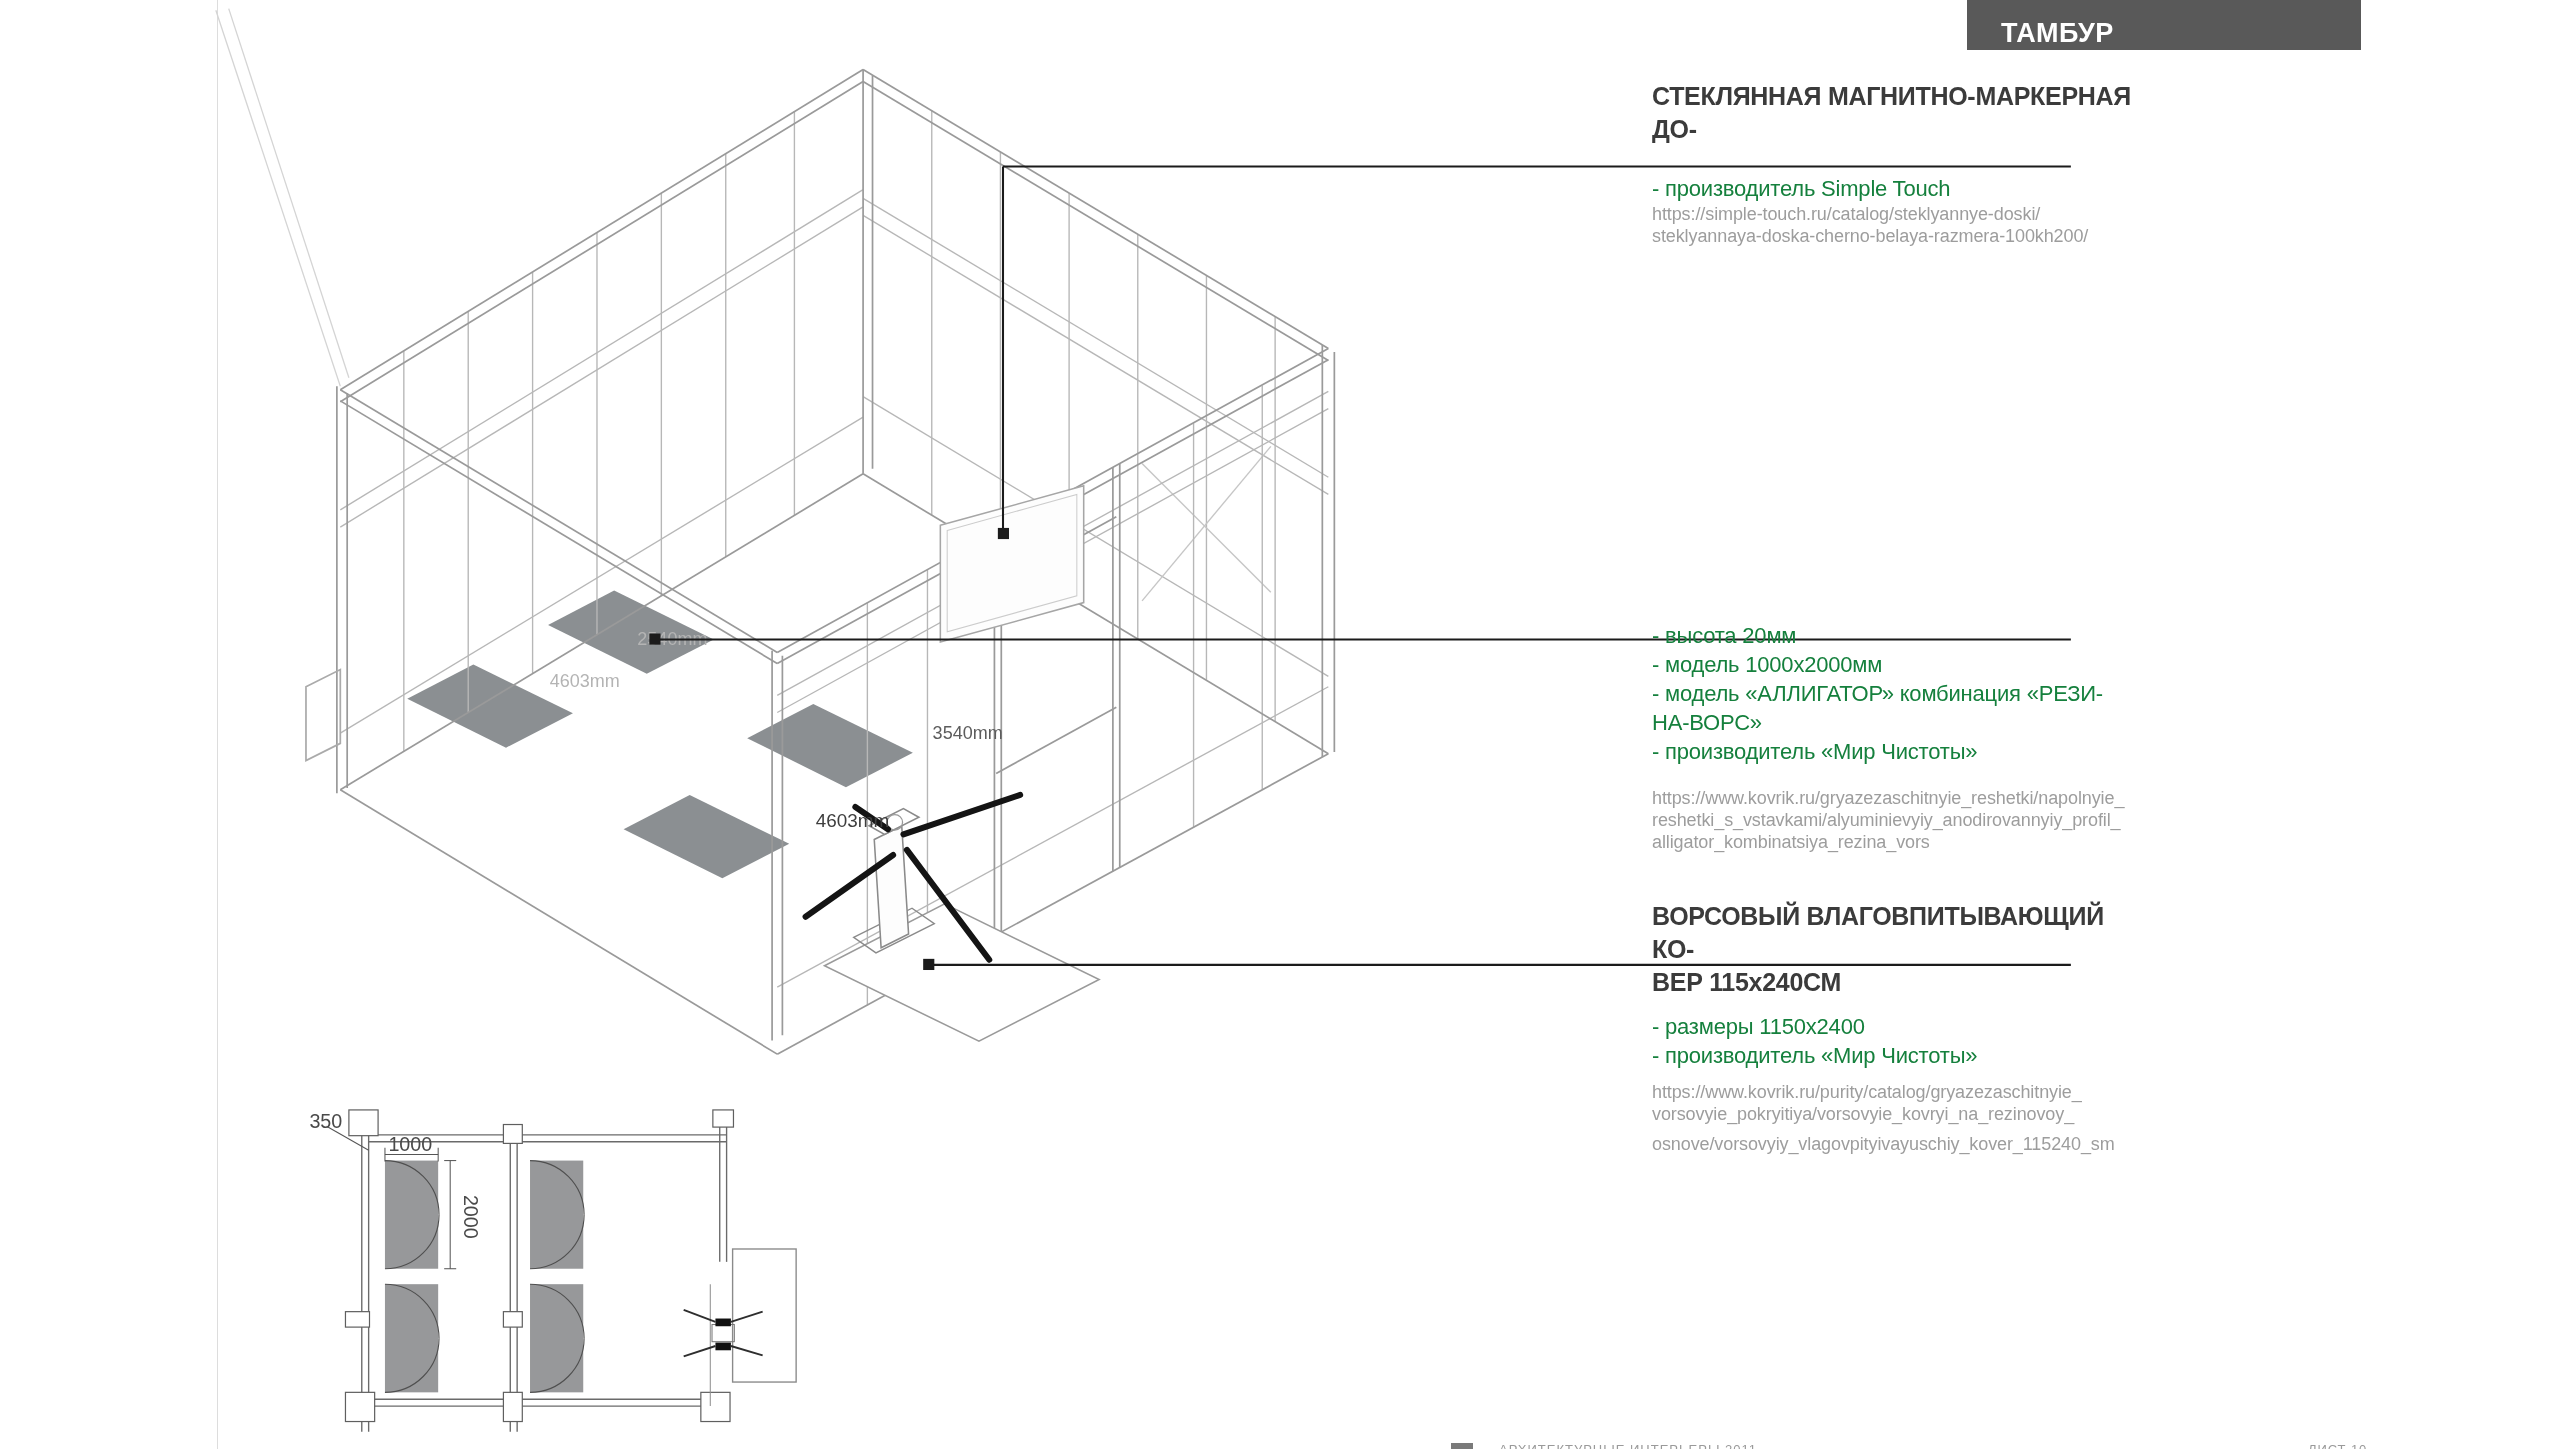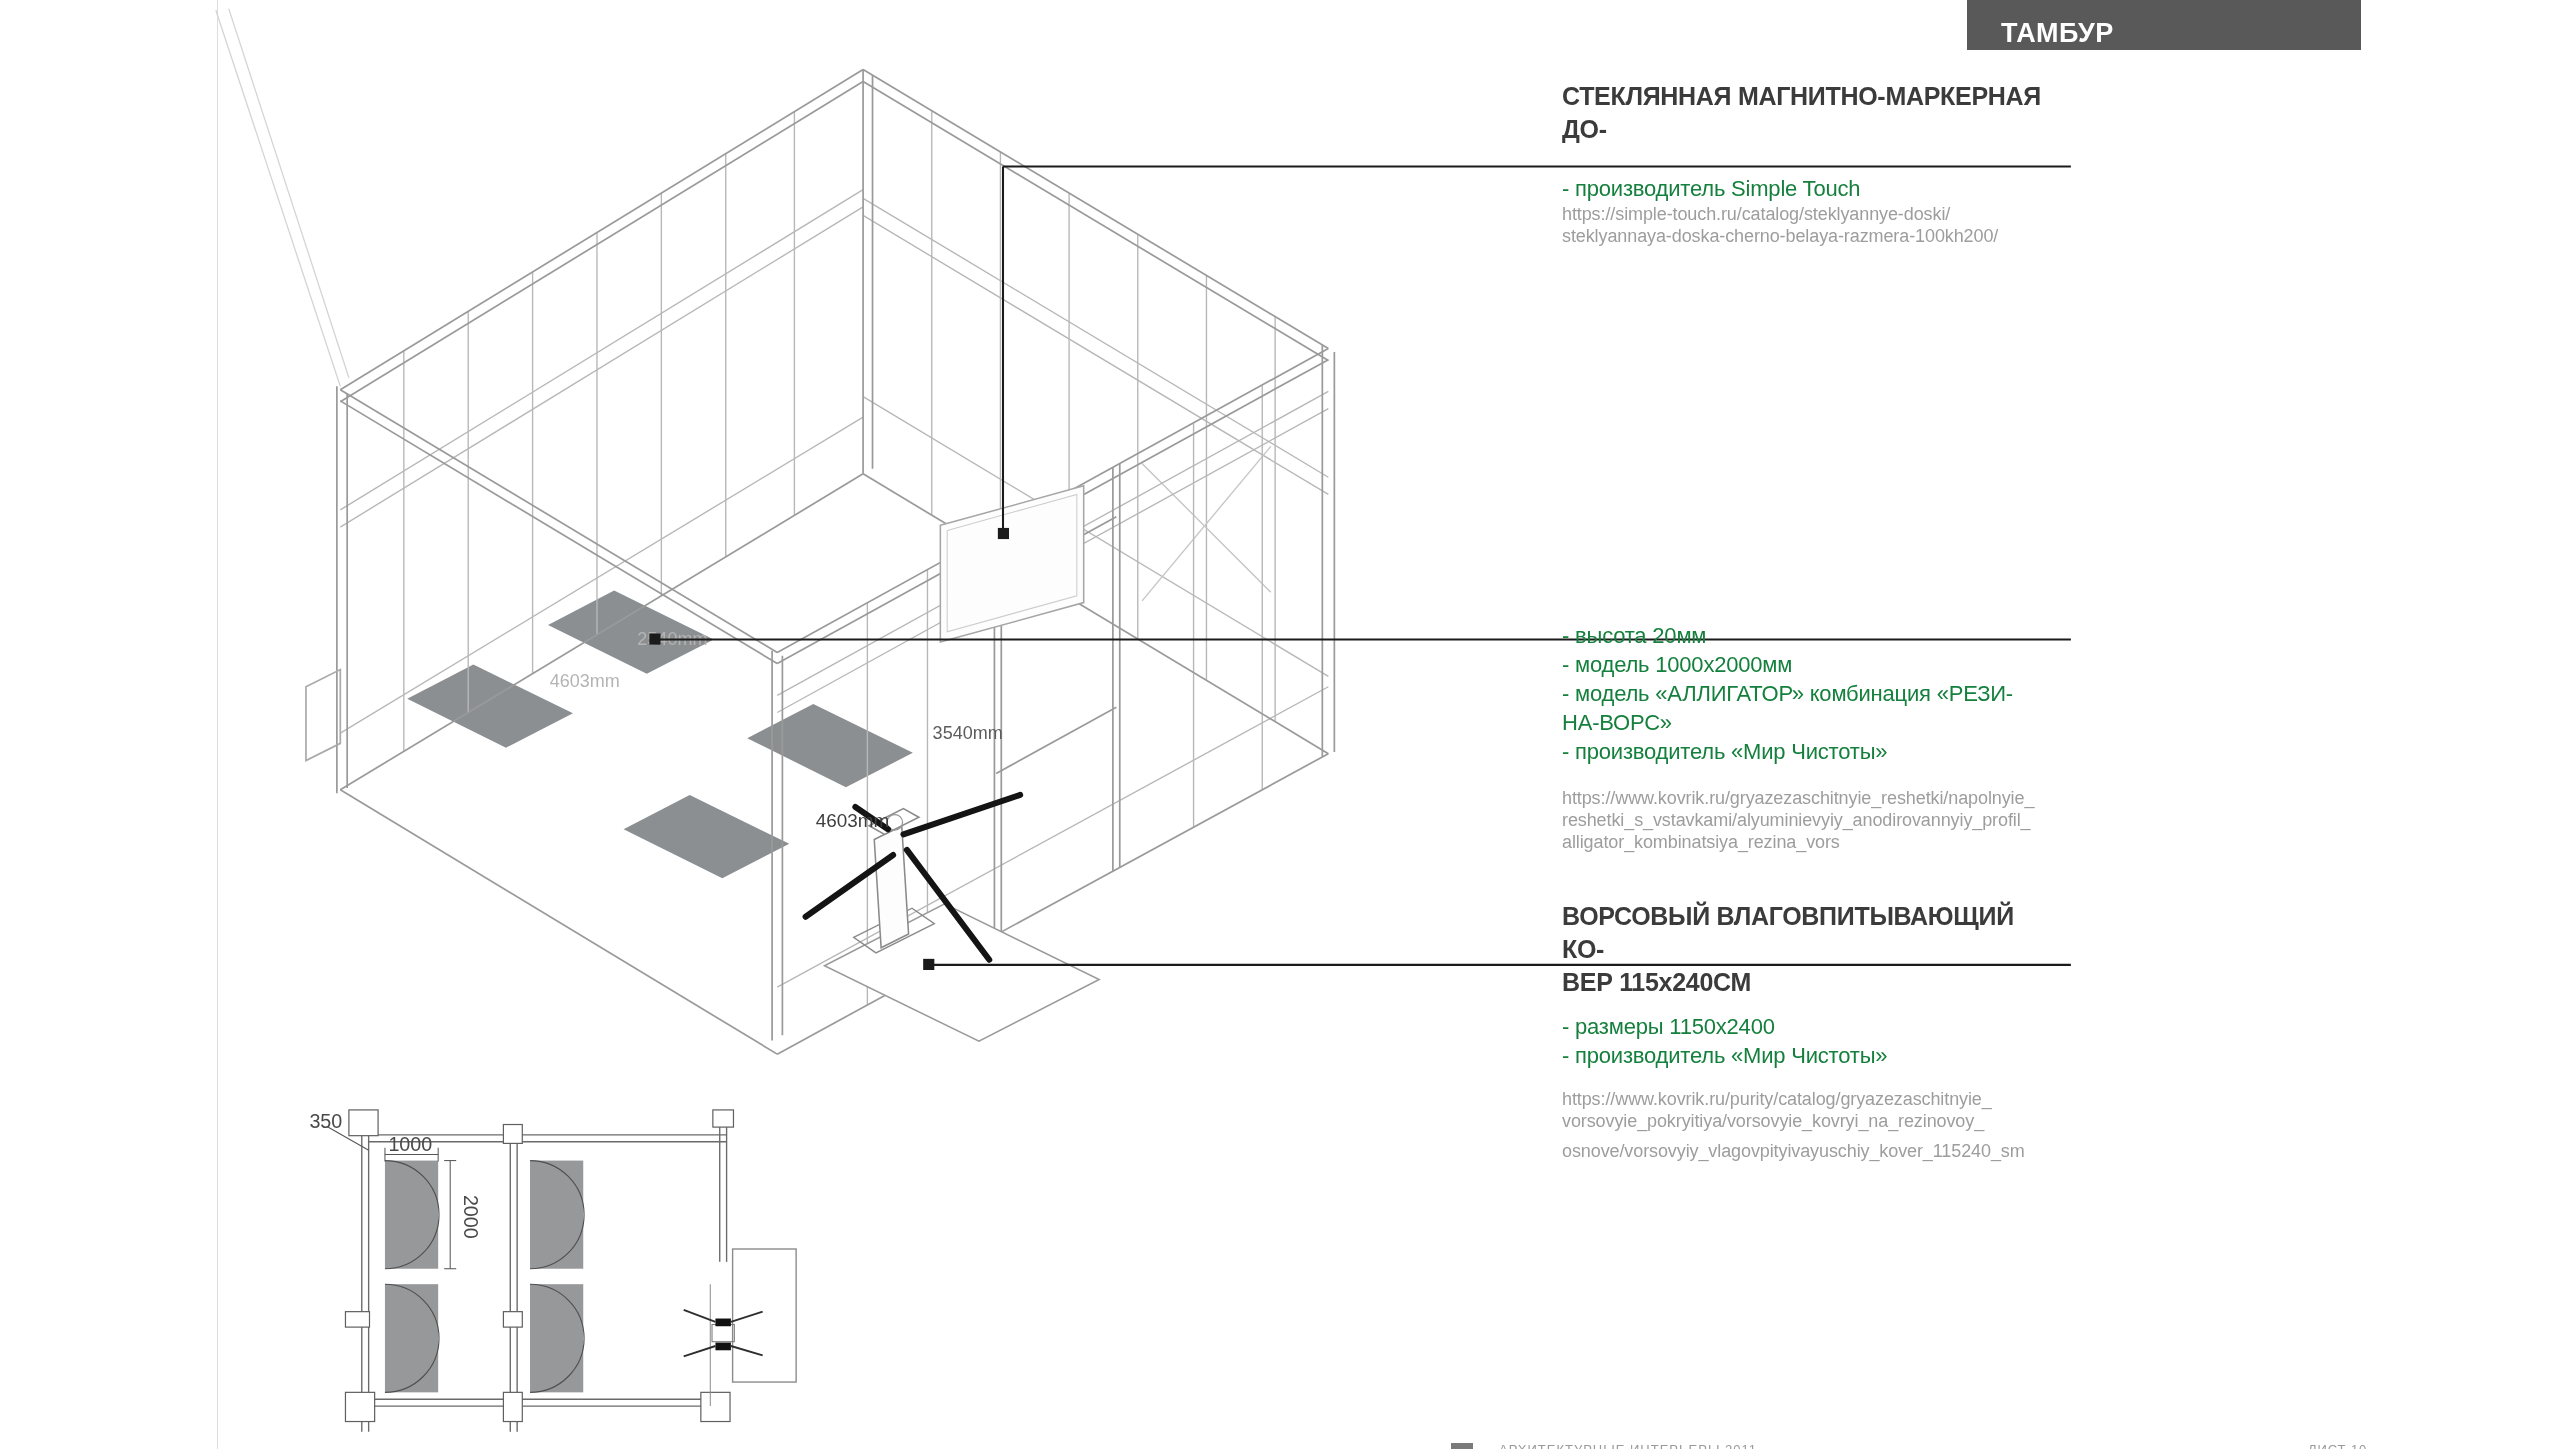--- a/index.html
+++ b/index.html
@@ -11,27 +11,27 @@
   
   #header-tab{
     position:absolute;left:1967px;top:0;width:394px;height:50px;background:#595959;
     color:#ffffff;font-weight:bold;font-size:27px;line-height:66px;padding-left:34px;
     letter-spacing:0.4px;box-sizing:border-box;
   }
   
   #sheet-svg{position:absolute;left:0;top:0;width:2576px;height:1449px;}
   svg text{font-family:"Liberation Sans",sans-serif;}
   
-  .ann{position:absolute;left:1562px;width:481px;}
+  .ann{position:absolute;left:1652px;width:481px;}
   .ann-title{font-weight:bold;font-size:25px;line-height:33px;color:#3b3b3b;letter-spacing:-0.3px;}
   .ann-items{font-size:22px;line-height:29px;color:#15803d;letter-spacing:-0.2px;}
   .ann-url{font-size:18px;line-height:22px;color:#9d9d9d;letter-spacing:-0.1px;}
   #ann1{top:80px;}  #ann1 .ann-items{margin-top:27.5px;} #ann1 .ann-url{}
   #ann2{top:605px;} #ann2 .ann-items{margin-top:16.3px;} #ann2 .ann-url{margin-top:20.6px;}
-  #ann3{top:900px;}#ann3 .ann-items{margin-top:13px;} #ann3 .ann-url{margin-top:18px;}
+  #ann3{top:900px;}#ann3 .ann-items{margin-top:13px;} #ann3 .ann-url{margin-top:11px;}
   .url-gap{margin-top:7.7px;}
   
   #footer-mark{position:absolute;left:1451px;top:1443px;width:22px;height:10.3px;background:#7a7a7a;}
   #footer-left{position:absolute;left:1499px;top:1442px;font-size:13px;color:#9a9a9a;letter-spacing:1px;white-space:nowrap;}
   #footer-right{position:absolute;left:2308px;top:1442px;font-size:13px;color:#9a9a9a;letter-spacing:0.9px;white-space:nowrap;}
 </style>
 </head>
 <body>
 
 <div id="page-border-left"></div>

